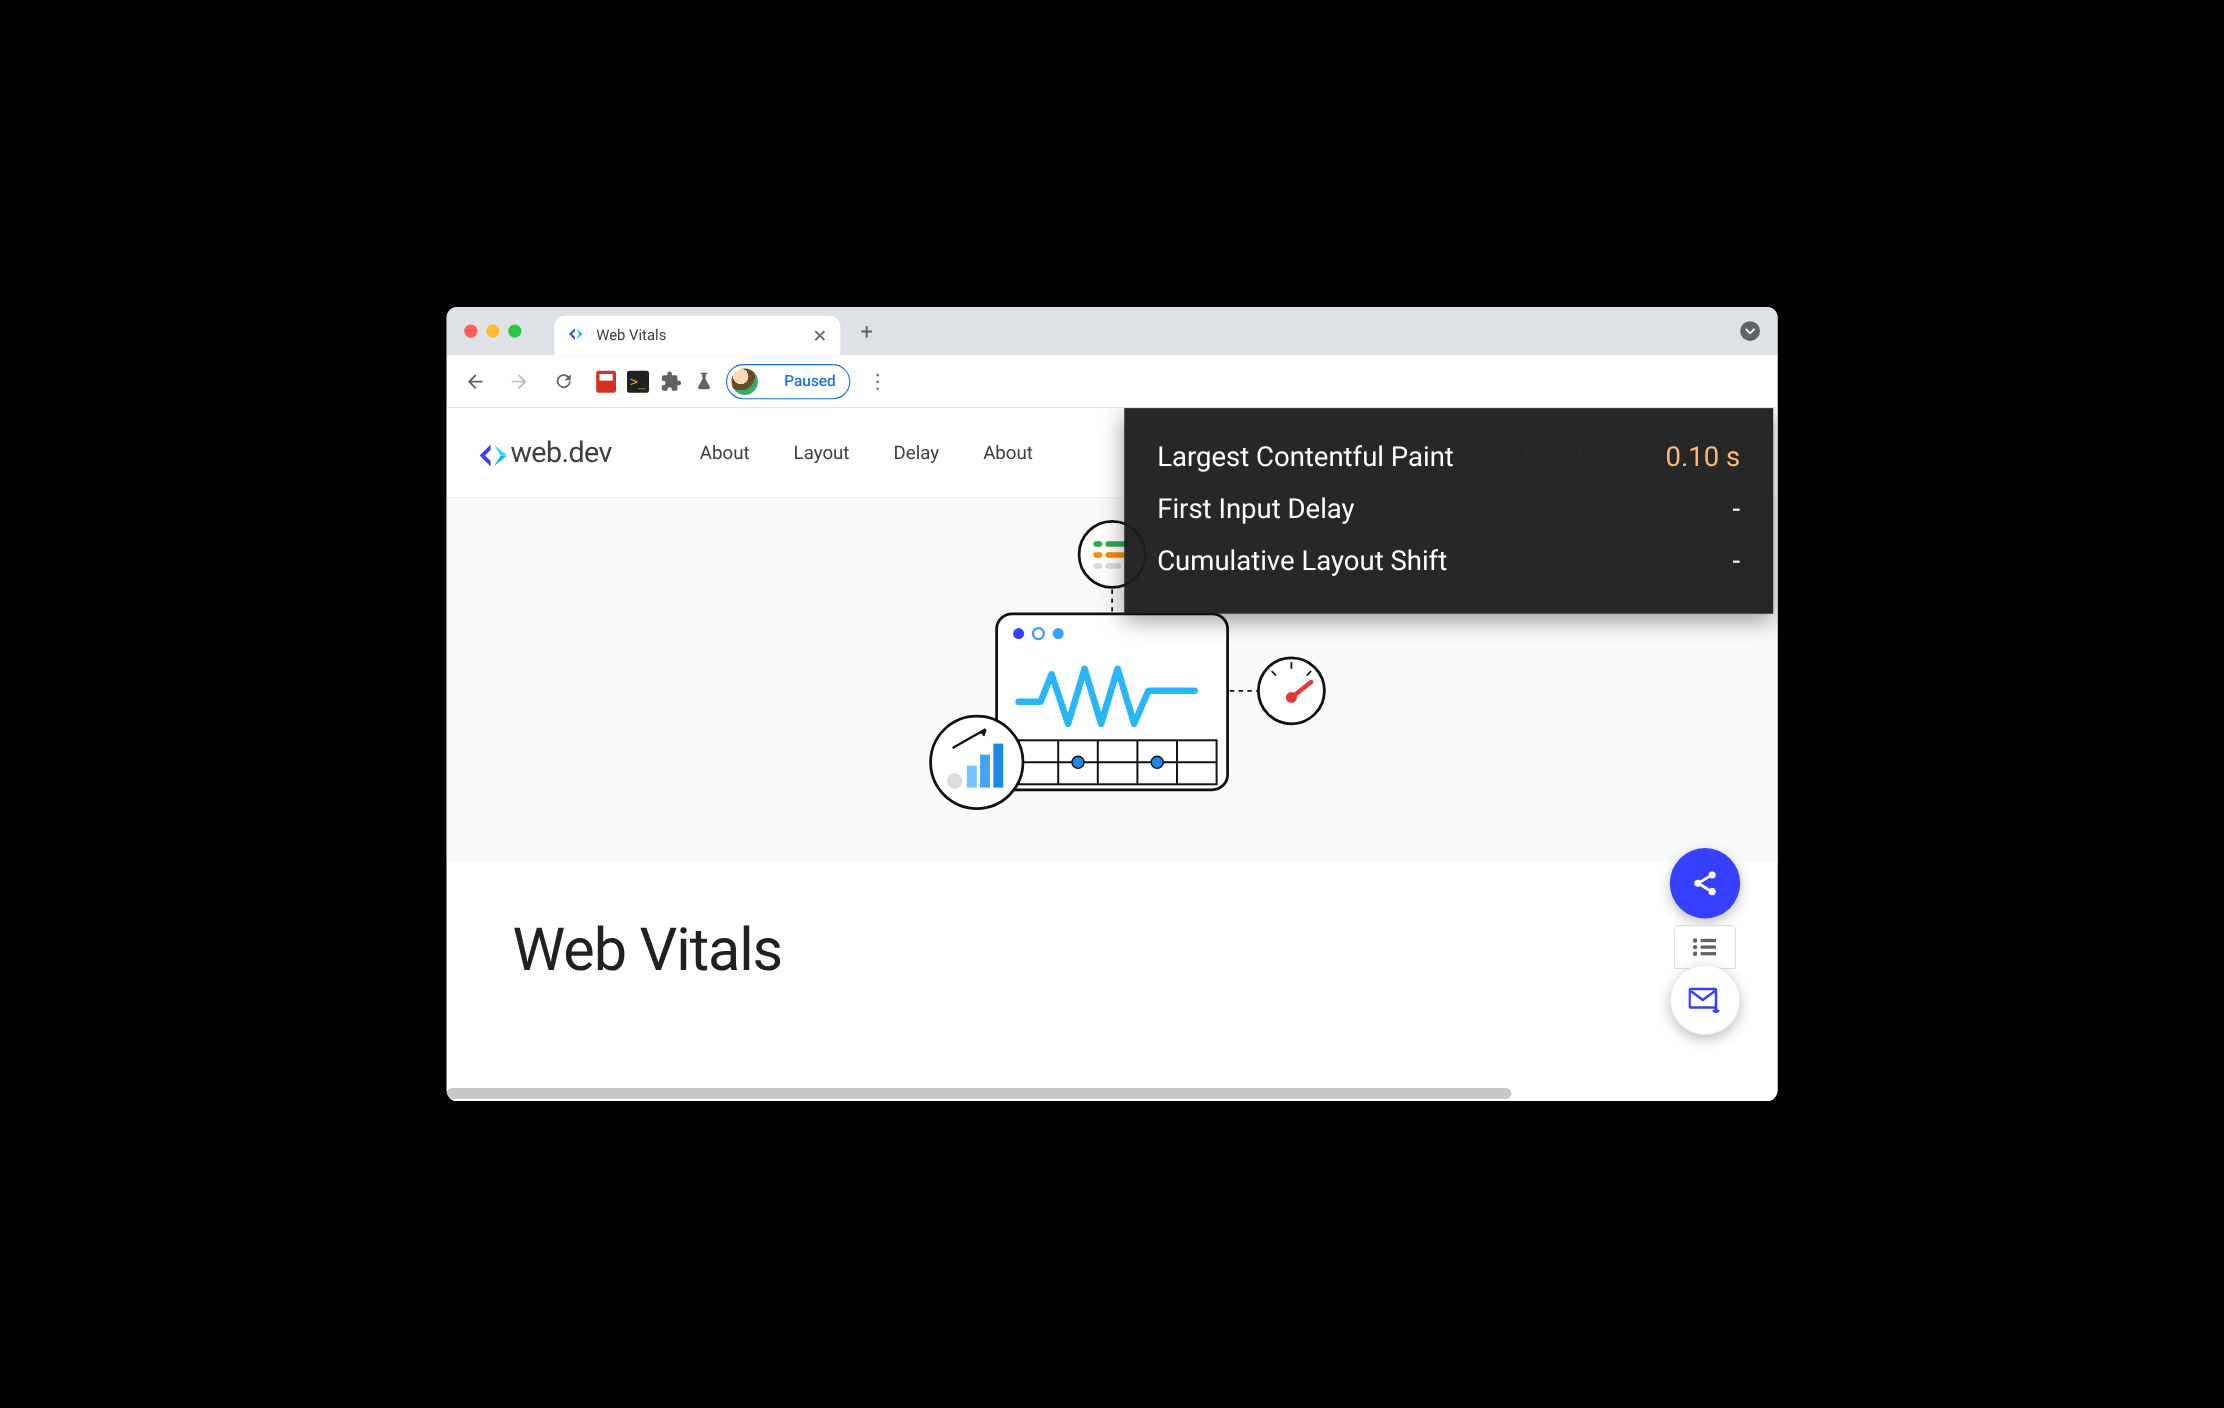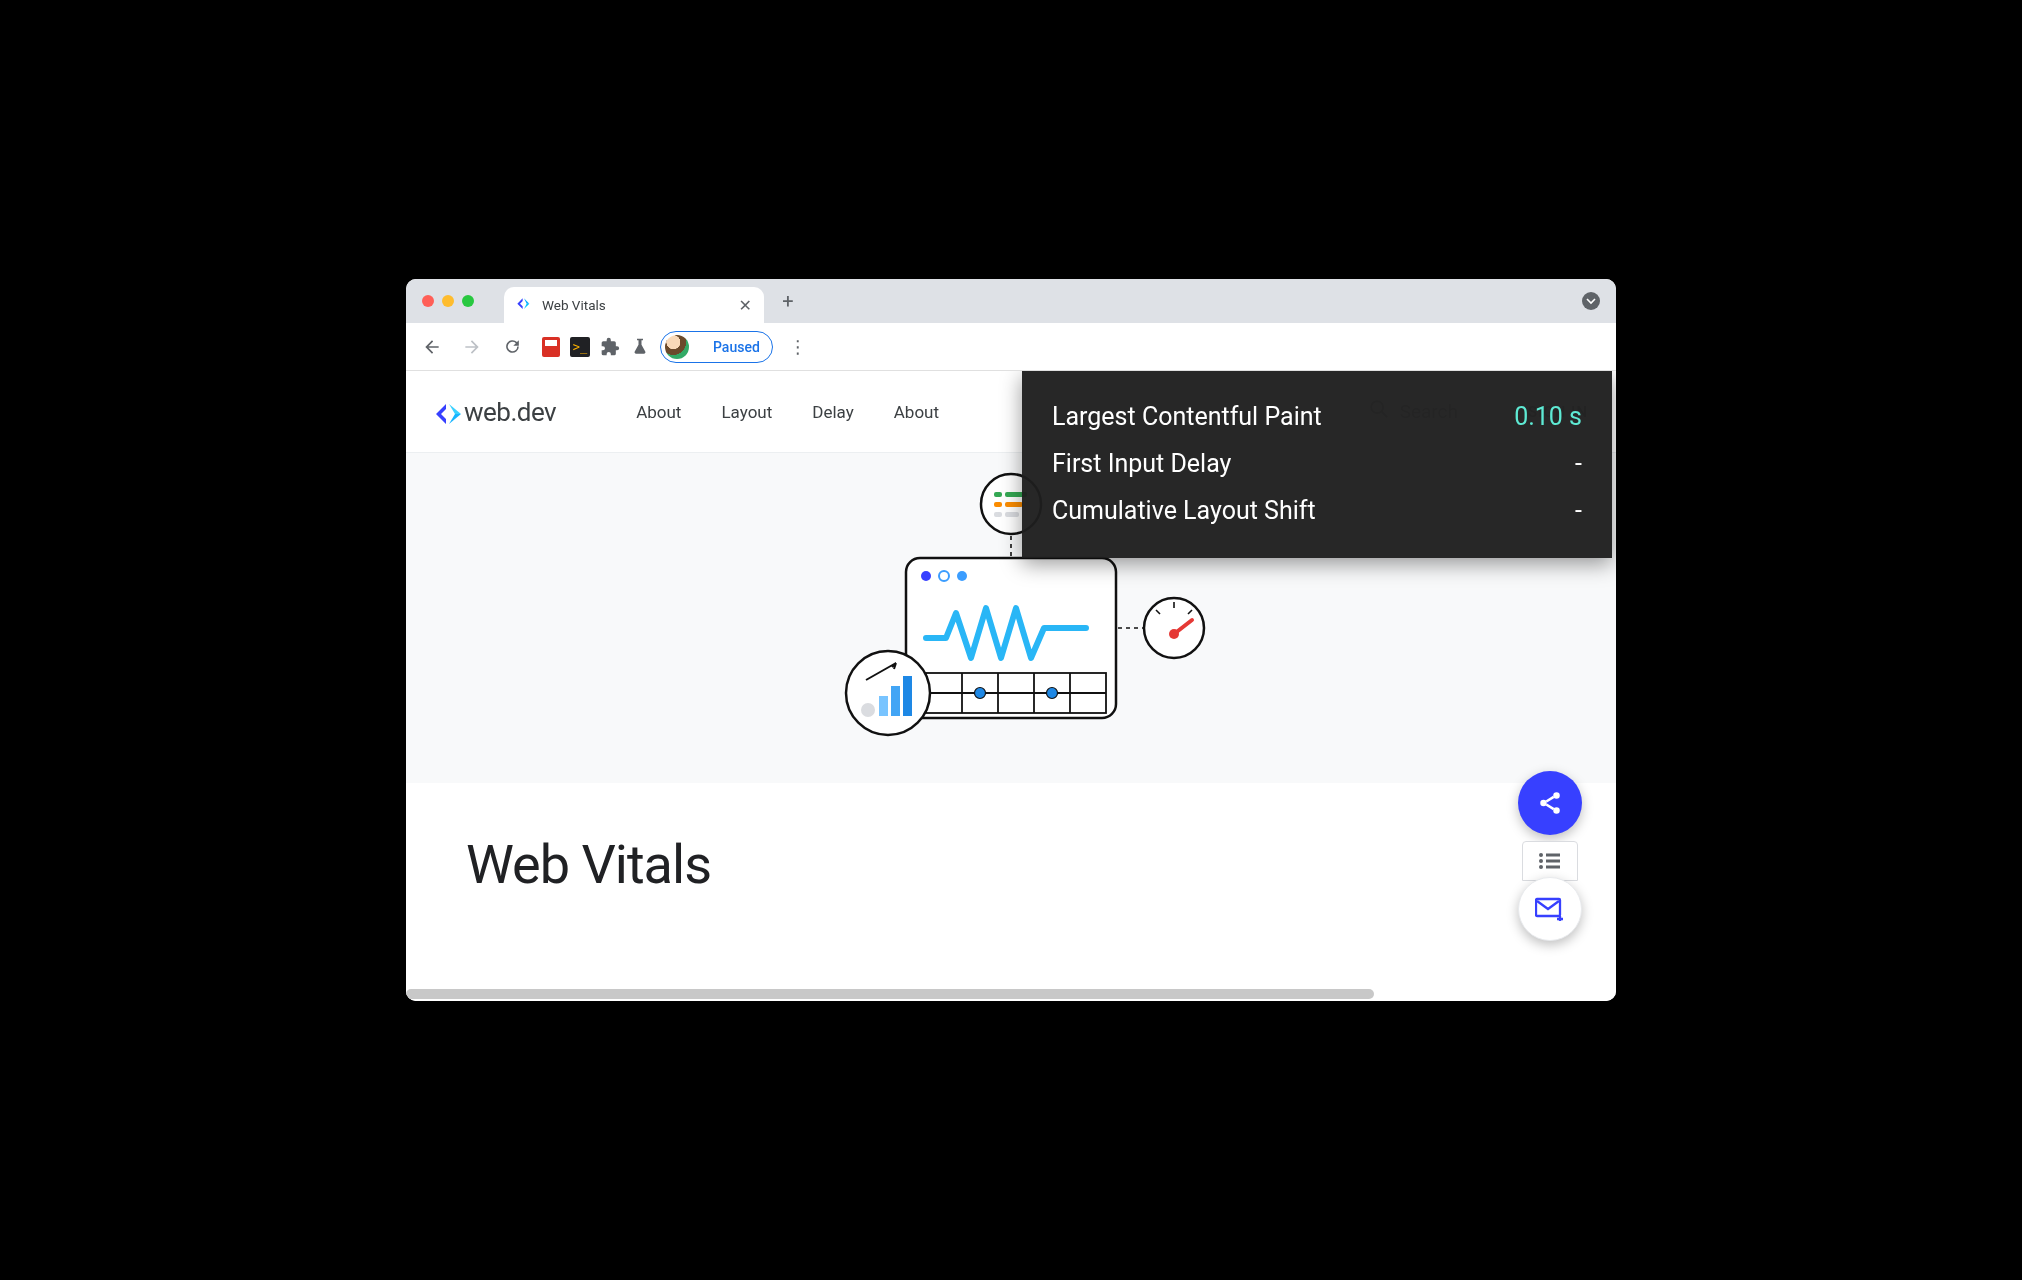--- a/index.html
+++ b/index.html
@@ -156,21 +156,21 @@
     background:rgba(30,30,30,0.96);
     color:#fff;
     padding:22px 30px 24px 30px;
     box-shadow:0 6px 20px rgba(0,0,0,0.4);
     font-size:25px;
   }
   .vitals-overlay .row {
     display:flex; justify-content:space-between; align-items:center;
     padding:9px 0;
   }
-  .vitals-overlay .val.good { color:#5eead4; font-weight:400; }
+  .vitals-overlay .val.good { color:#fdba74; font-weight:400; }
   .vitals-overlay .val.none { color:#fff; }
 
   
   .fab-stack { position:absolute; right:34px; bottom:60px; display:flex; flex-direction:column; align-items:center; }
   .fab {
     width:64px; height:64px; border-radius:50%;
     display:flex; align-items:center; justify-content:center;
     box-shadow:0 4px 12px rgba(0,0,0,0.25);
     cursor:pointer;
   }

